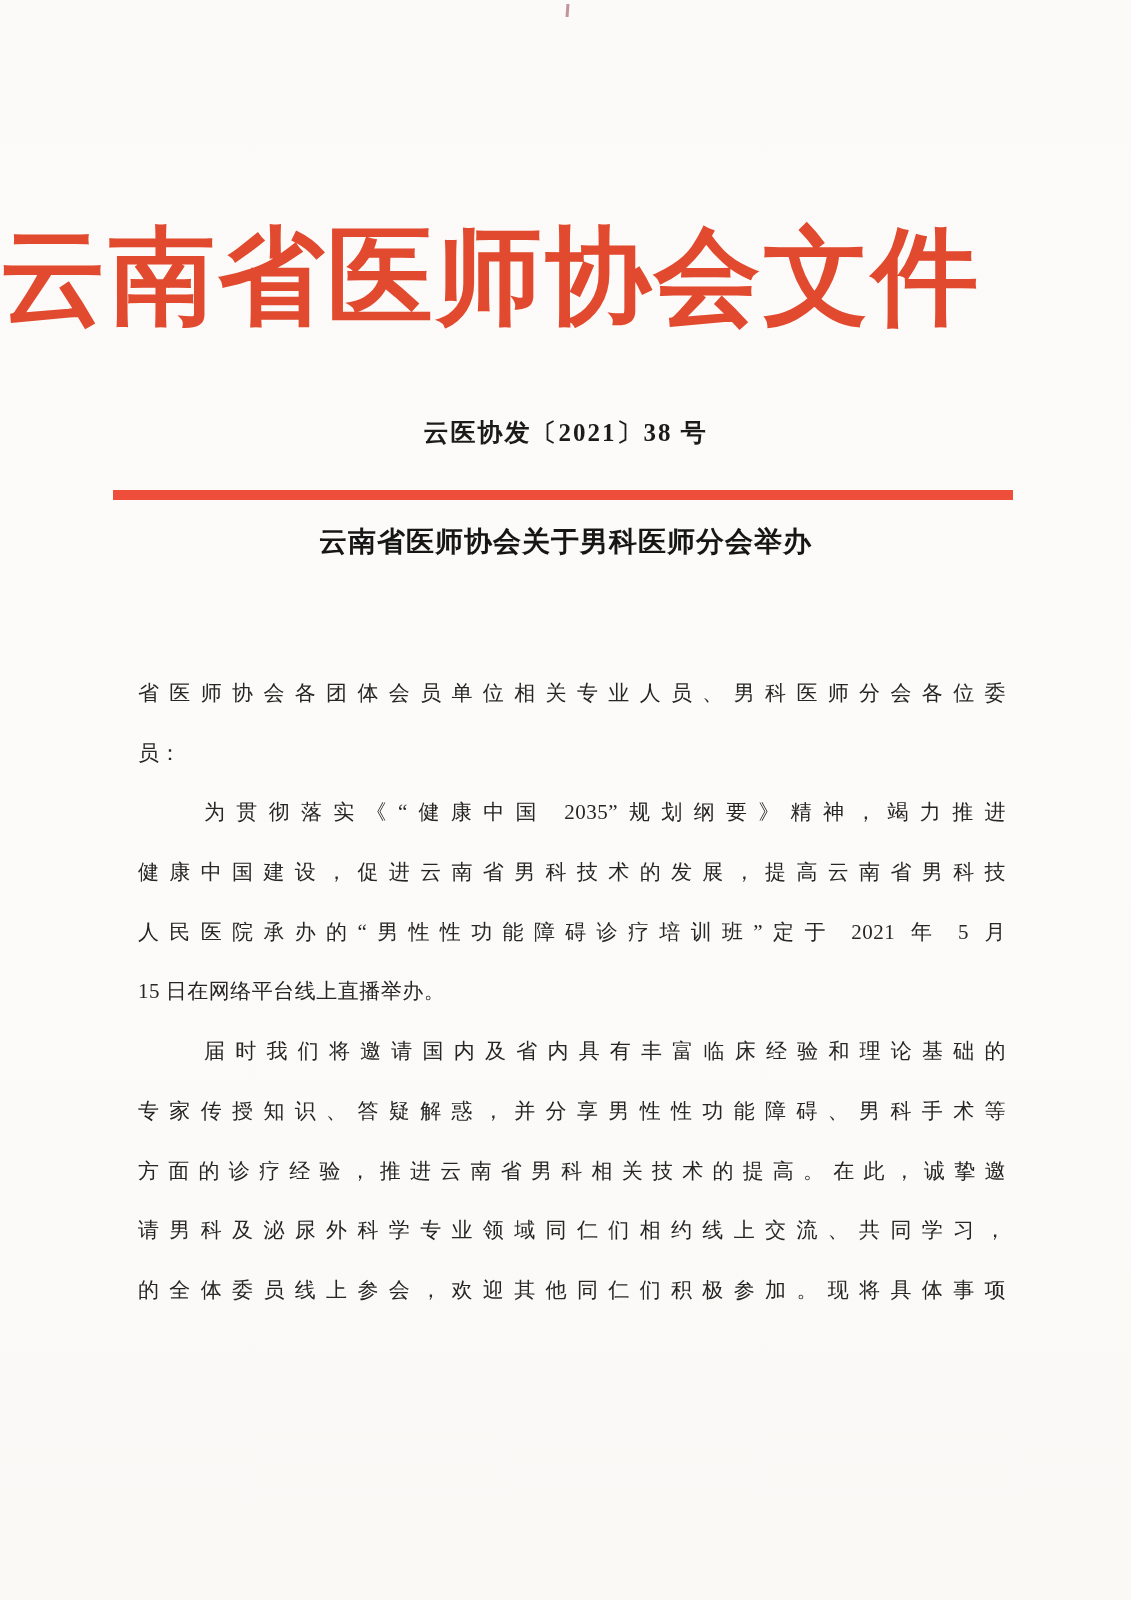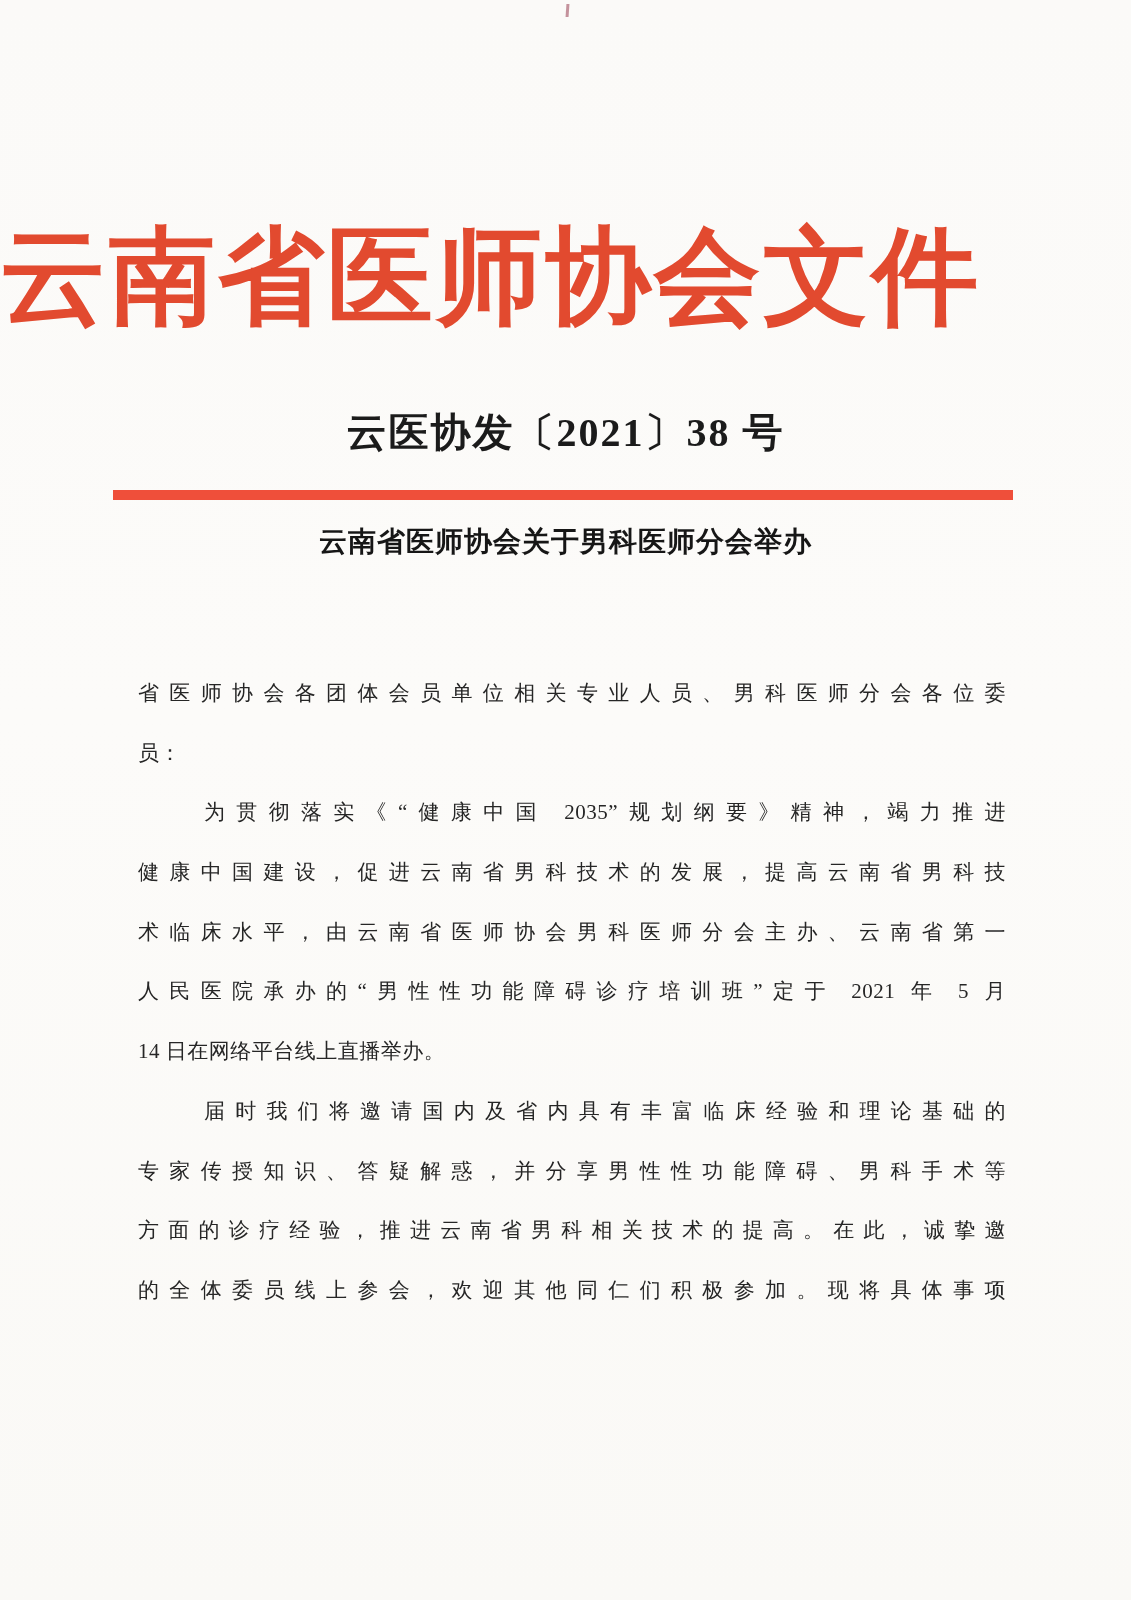--- a/index.html
+++ b/index.html
@@ -31,21 +31,21 @@
     line-height: 116px;
     font-weight: 700;
     letter-spacing: 3px;
     color: #e24a2f;
     white-space: nowrap;
   }
   .doc-number {
     position: absolute;
     left: 0; top: 412px; width: 1131px;
     text-align: center;
-    font-size: 40px;
+    font-size: 25px;
     line-height: 42px;
     font-weight: 700;
     letter-spacing: 2px;
     color: #1b1b1b;
     white-space: nowrap;
   }
   .red-rule {
     position: absolute;
     left: 113px; top: 490px;
     width: 900px; height: 10px;
@@ -100,22 +100,22 @@
 
   <div class="notice-title">
     <div>云南省医师协会关于男科医师分会举办</div>
   </div>
 
   <div class="body-text">
     <div class="line just">省医师协会各团体会员单位相关专业人员、男科医师分会各位委</div>
     <div class="line">员：</div>
     <div class="line just indent">为贯彻落实《“健康中国 2035”规划纲要》精神，竭力推进</div>
     <div class="line just">健康中国建设，促进云南省男科技术的发展，提高云南省男科技</div>
-    <div class="line just">术临床水平，由云南省医师协会男科医师分会主办、云南省第一</div>
     <div class="line just">人民医院承办的“男性性功能障碍诊疗培训班”定于 2021 年 5 月</div>
-    <div class="line">14 日在网络平台线上直播举办。</div>
+    <div class="line">15 日在网络平台线上直播举办。</div>
     <div class="line just indent">届时我们将邀请国内及省内具有丰富临床经验和理论基础的</div>
     <div class="line just">专家传授知识、答疑解惑，并分享男性性功能障碍、男科手术等</div>
     <div class="line just">方面的诊疗经验，推进云南省男科相关技术的提高。在此，诚挚邀</div>
+    <div class="line just">请男科及泌尿外科学专业领域同仁们相约线上交流、共同学习，</div>
     <div class="line just">的全体委员线上参会，欢迎其他同仁们积极参加。现将具体事项</div>
   </div>
 
 </div>
 
 </body></html>

